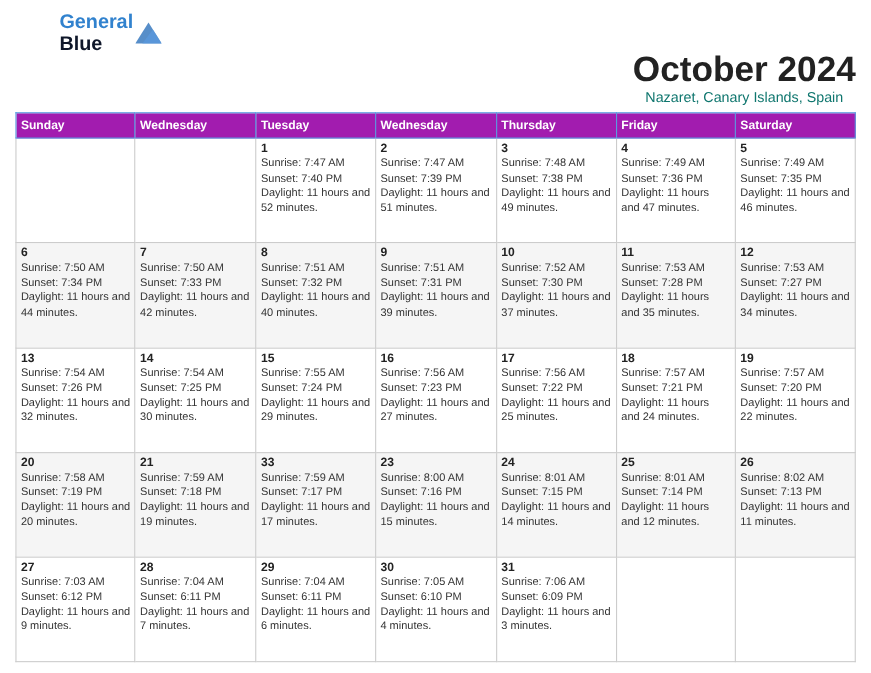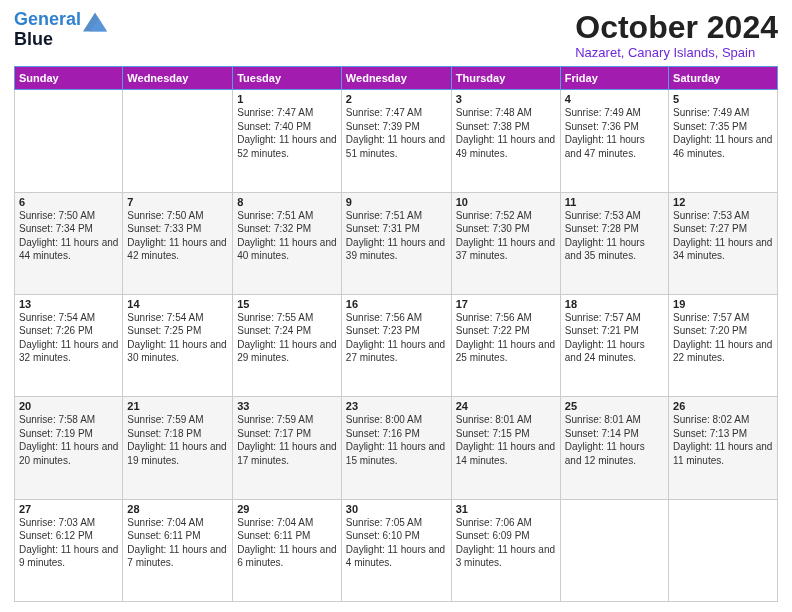--- a/index.html
+++ b/index.html
@@ -35,31 +35,32 @@
     }
     .logo-text span {
       color: #3182ce;
     }
     .logo-icon {
       width: 24px;
       height: 24px;
       margin-left: 2px;
     }
     .title-area {
-      text-align: left;
+      text-align: center;
+      margin-top: 36px;
     }
     .month-title {
       font-size: 32px;
       font-weight: bold;
       color: #222;
       line-height: 1.1;
     }
     .location {
       font-size: 13px;
-      color: #6d28d9;
+      color: #0f766e;
     }
     .calendar {
       width: 100%;
       border-collapse: collapse;
       flex: 1;
       font-size: 9.5px;
     }
     .calendar thead tr th {
       background: #a21caf;
       color: #fff;
@@ -97,21 +98,21 @@
       background: #fff !important;
     }
   </style>
 </head>
 <body>
 
 <div class="page">
   <div class="header">
     <div class="logo">
       <div>
-        <div style="display:flex;">
+        <div style="display:flex;align-items:center;margin-left:40px;">
           <span class="logo-text">
             <span>General</span><br>
             <span style="color:#0f172a">Blue</span>
           </span>
           <svg class="logo-icon" viewBox="0 0 30 24" fill="none" xmlns="http://www.w3.org/2000/svg">
             <polygon points="0,24 15,0 30,24" fill="#3a7abf" opacity="0.85"></polygon>
             <polygon points="8,24 20,8 30,24" fill="#5a9adf" opacity="0.7"></polygon>
           </svg>
         </div>
       </div>

